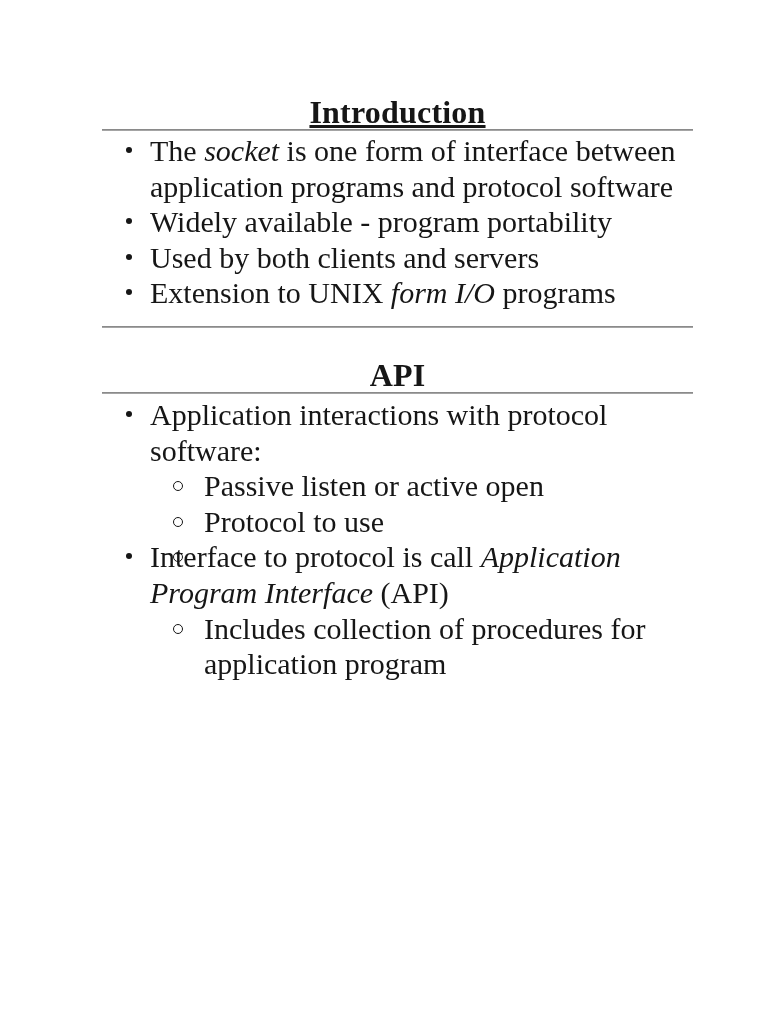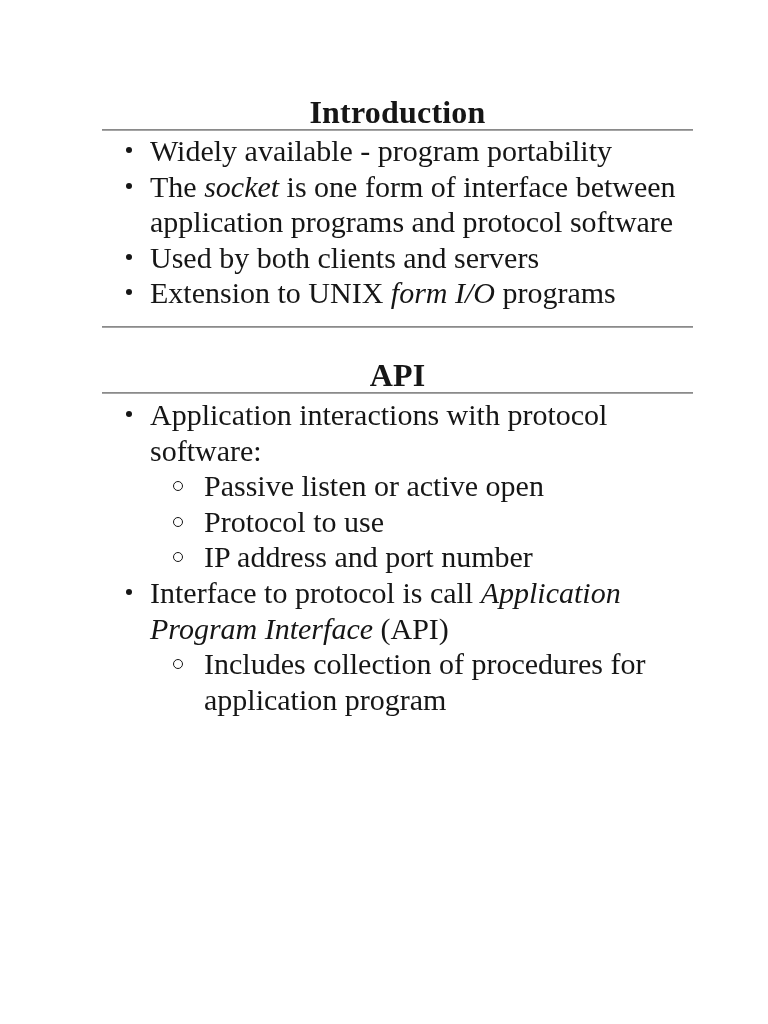--- a/index.html
+++ b/index.html
@@ -25,21 +25,21 @@
     width: 591px;
   }
   .section-title {
     margin: 0;
     font-size: 32px;
     font-weight: bold;
     line-height: 34px;
     text-align: center;
     letter-spacing: 0.2px;
   }
-  .t-intro { margin-top: 95px; }
+  .t-intro { margin-top: 95px; text-decoration: underline; }
   .t-api   { margin-top: 30px; }
   .rule {
     height: 2px;
     border: none;
     margin: 0;
     background: linear-gradient(#7d7d7d, #b2b2b2);
   }
   .rule-mid { margin-top: 15px; }
   .list {
     list-style: none;
@@ -78,34 +78,34 @@
 </head>
 <body>
 
 <div class="page">
   <div class="content">
 
     <h2 class="section-title t-intro">Introduction</h2>
     <div class="rule"></div>
 
     <ul class="list list-intro">
+      <li class="l1"><span class="dot"></span><span>The </span><span class="it">socket</span><span> is one form of interface between application programs and protocol software</span></li>
       <li class="l1"><span class="dot"></span><span>Widely available - program portability</span></li>
-      <li class="l1"><span class="dot"></span><span>The </span><span class="it">socket</span><span> is one form of interface between application programs and protocol software</span></li>
       <li class="l1"><span class="dot"></span><span>Used by both clients and servers</span></li>
       <li class="l1"><span class="dot"></span><span>Extension to UNIX </span><span class="it">form I/O</span><span> programs</span></li>
     </ul>
 
     <div class="rule rule-mid"></div>
 
     <h2 class="section-title t-api">API</h2>
     <div class="rule"></div>
 
     <ul class="list list-api">
       <li class="l1"><span class="dot"></span><span>Application interactions with protocol software:</span></li>
       <li class="l2"><span class="ring"></span><span>Passive listen or active open</span></li>
       <li class="l2"><span class="ring"></span><span>Protocol to use</span></li>
-      <li class="l2"><span class="ring"></span><span>IP address and port number</span></li>
+      <li class="l2"><span class="ring"></span></li>
       <li class="l1"><span class="dot"></span><span>Interface to protocol is call </span><span class="it">Application Program Interface</span><span> (API)</span></li>
       <li class="l2"><span class="ring"></span><span>Includes collection of procedures for application program</span></li>
     </ul>
 
   </div>
 </div>
 
 </body></html>

